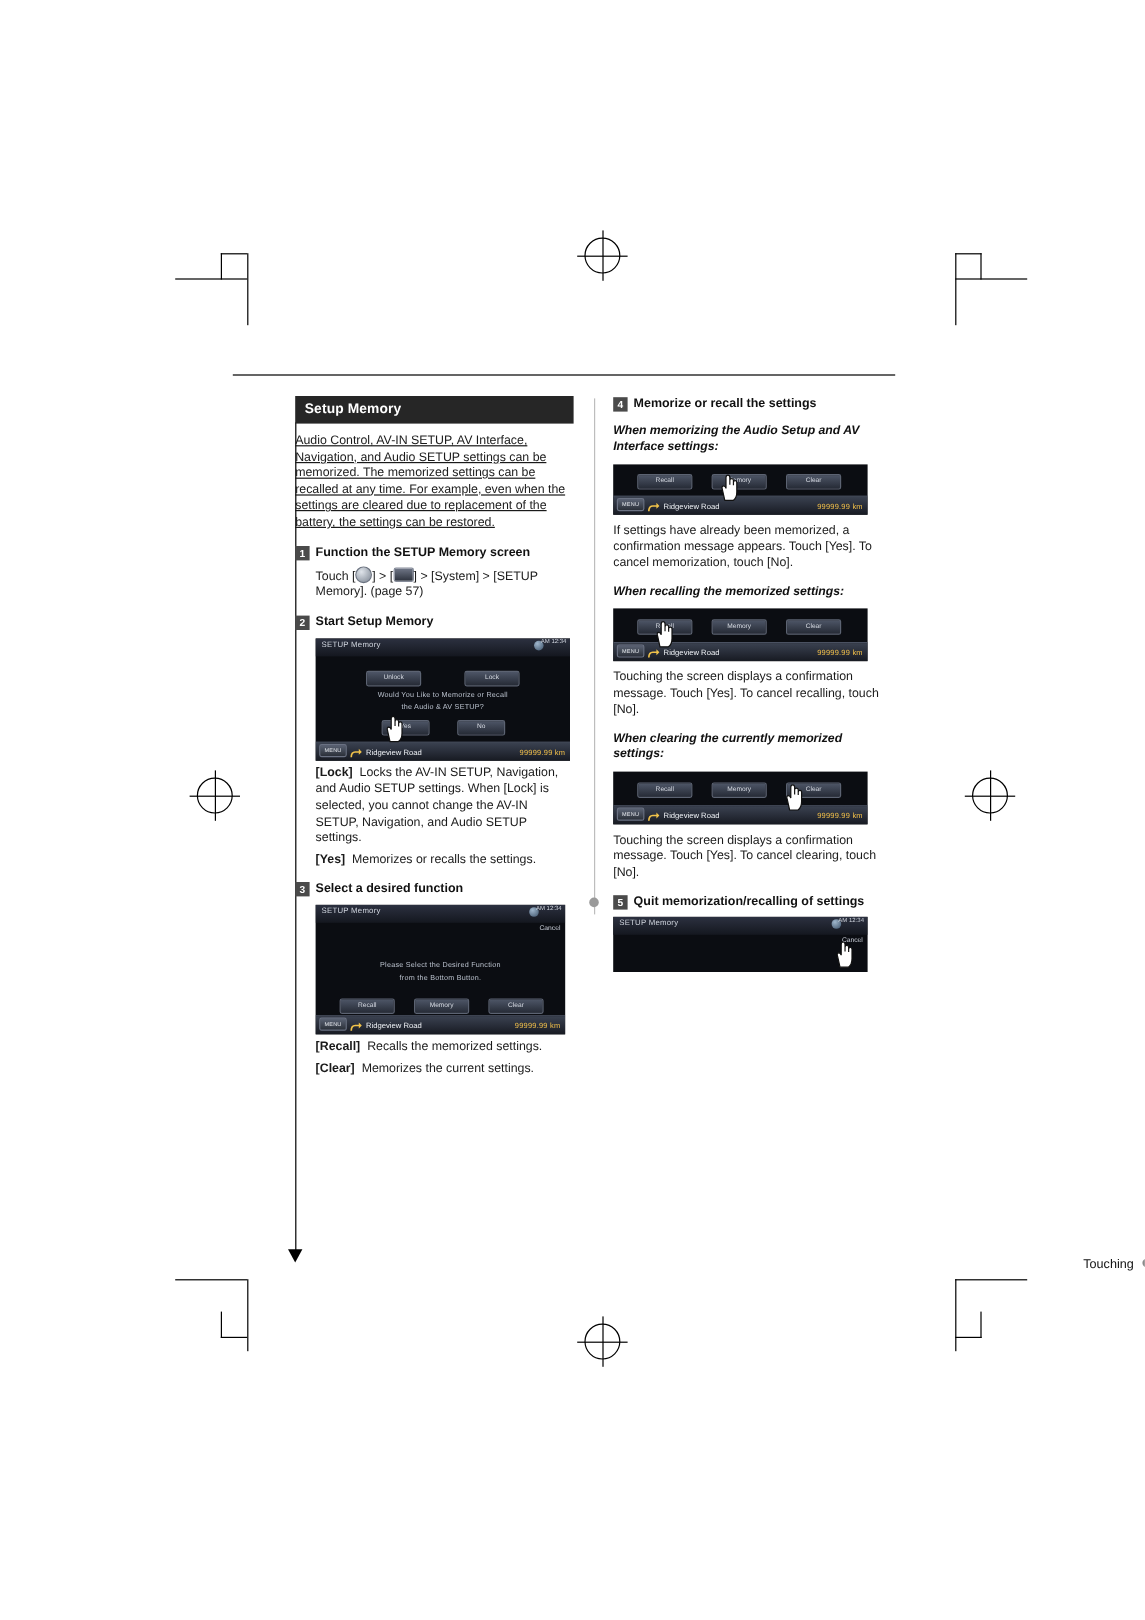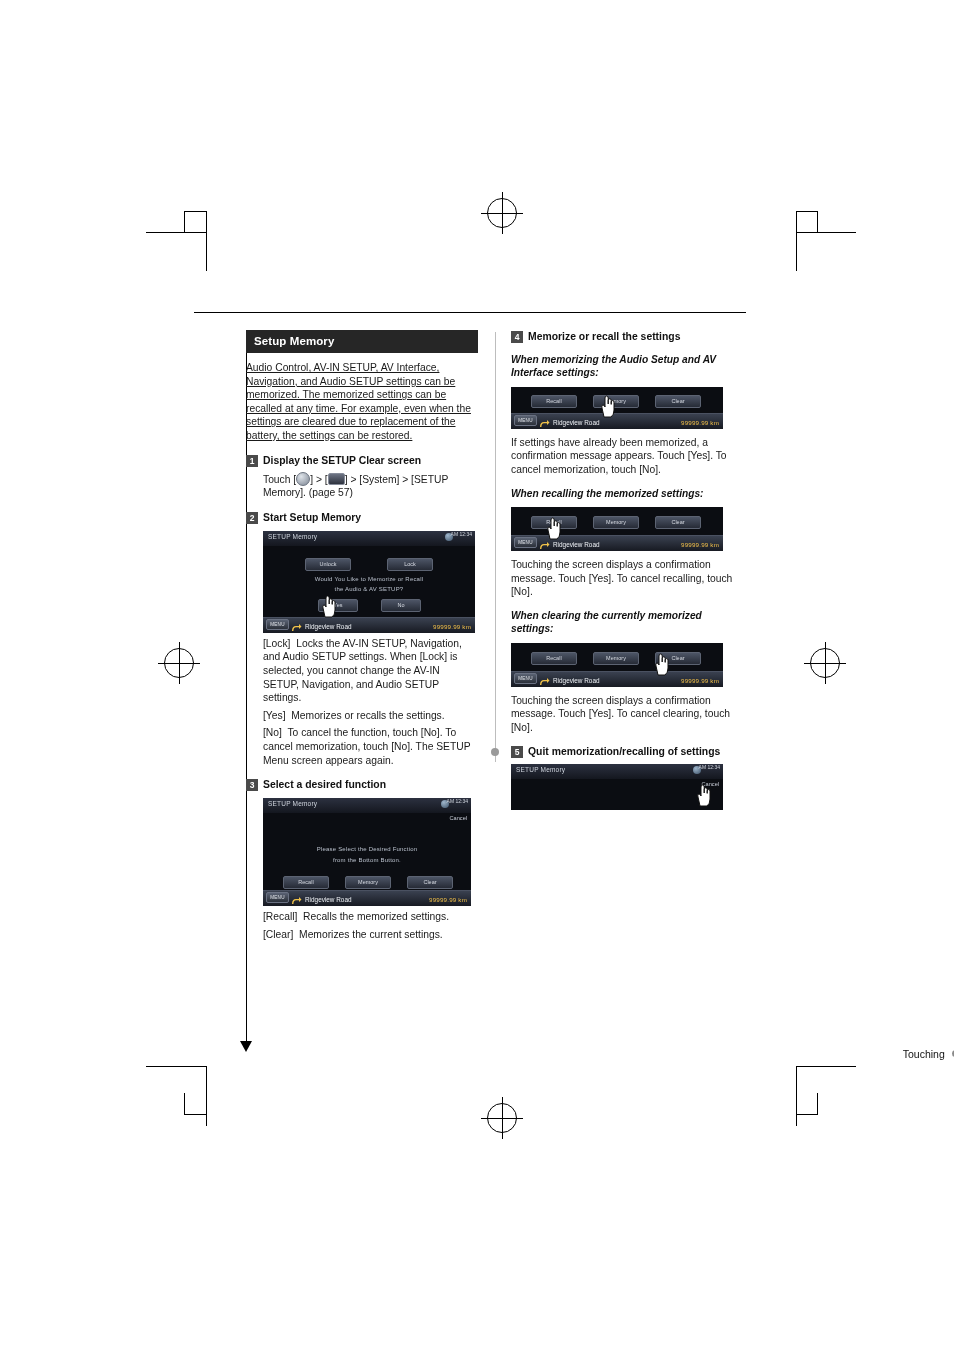--- a/index.html
+++ b/index.html
@@ -31,21 +31,21 @@
 
   .stepline{display:flex;align-items:flex-start;margin-top:11px;}
   .stepnum{
     flex:0 0 auto;width:12px;height:12px;background:#4a4a4a;color:#fff;
     font-size:8.5px;font-weight:bold;text-align:center;line-height:12px;margin-right:5px;margin-top:1px;
   }
   .steptitle{font-size:10.4px;font-weight:bold;color:#111;line-height:13px;}
   .body{font-size:10.3px;line-height:13.6px;color:#1a1a1a;margin-top:5px;}
   .indent{padding-left:17px;}
   .defn{font-size:10.3px;line-height:13.6px;color:#1a1a1a;margin-top:4px;padding-left:17px;text-indent:-0px;}
-  .defn b{font-weight:normal;}
+  .defn b{font-weight:bold;}
   .italhead{font-size:10.2px;font-weight:bold;font-style:italic;color:#111;line-height:13.4px;margin-top:10px;}
 
   
   .shot{position:relative;background:#0b0d12;margin-top:7px;overflow:hidden;}
   .shot.big{width:212px;height:102px;margin-left:17px;}
   .shot.med{width:208px;height:108px;margin-left:17px;}
   .shot.strip{width:212px;height:42px;}
   .shot.strip2{width:212px;height:44px;}
   .shot.quit{width:212px;height:46px;}
 
@@ -132,21 +132,21 @@
   <div class="coldot"></div>
 
   <div class="colL">
 
     <div class="secthead">Setup Memory</div>
 
     <div class="intro">Audio Control, AV-IN SETUP, AV Interface, Navigation, and Audio SETUP settings can be memorized. The memorized settings can be recalled at any time. For example, even when the settings are cleared due to replacement of the battery, the settings can be restored.</div>
 
     <div class="stepline">
       <div class="stepnum">1</div>
-      <div class="steptitle">Display the SETUP Clear screen</div>
+      <div class="steptitle">Function the SETUP Memory screen</div>
     </div>
     <div class="body indent">
       <span>Touch [</span><span class="mini-circ"></span><span>] &gt; [</span><span class="mini-ico"></span><span>] &gt; [System] &gt; [SETUP Memory]. (page 57)</span>
     </div>
 
     <div class="stepline">
       <div class="stepnum">2</div>
       <div class="steptitle">Start Setup Memory</div>
     </div>
 
@@ -172,21 +172,20 @@
       <div class="odo">99999.99 km</div>
       <div class="hand" style="left:55px;top:62px;">
         <svg width="22" height="26" viewBox="0 0 22 26">
             <path d="M7 24 L5 15 Q4 12 6 12 Q7.5 12 8 14 L8 5 Q8 3 9.6 3 Q11.2 3 11.2 5 L11.2 11 L11.2 7.4 Q11.2 5.8 12.7 5.8 Q14.2 5.8 14.2 7.4 L14.2 11.4 L14.2 9 Q14.2 7.6 15.6 7.6 Q17 7.6 17 9 L17 17 Q17 22 14 24 Z" fill="#ffffff" stroke="#111" stroke-width="1"></path>
           </svg>
       </div>
     </div>
 
     <div class="defn"><b>[Lock]</b>&nbsp; <span>Locks the AV-IN SETUP, Navigation, and Audio SETUP settings. When [Lock] is selected, you cannot change the AV-IN SETUP, Navigation, and Audio SETUP settings.</span></div>
     <div class="defn"><b>[Yes]</b>&nbsp; <span>Memorizes or recalls the settings.</span></div>
-    <div class="defn"><b>[No]</b>&nbsp; <span>To cancel the function, touch [No]. To cancel memorization, touch [No]. The SETUP Menu screen appears again.</span></div>
 
     <div class="stepline">
       <div class="stepnum">3</div>
       <div class="steptitle">Select a desired function</div>
     </div>
 
     <div class="shot med">
       <div class="titlebar"></div>
       <div class="titletxt">SETUP Memory</div>
       <div class="clockdot"></div>

